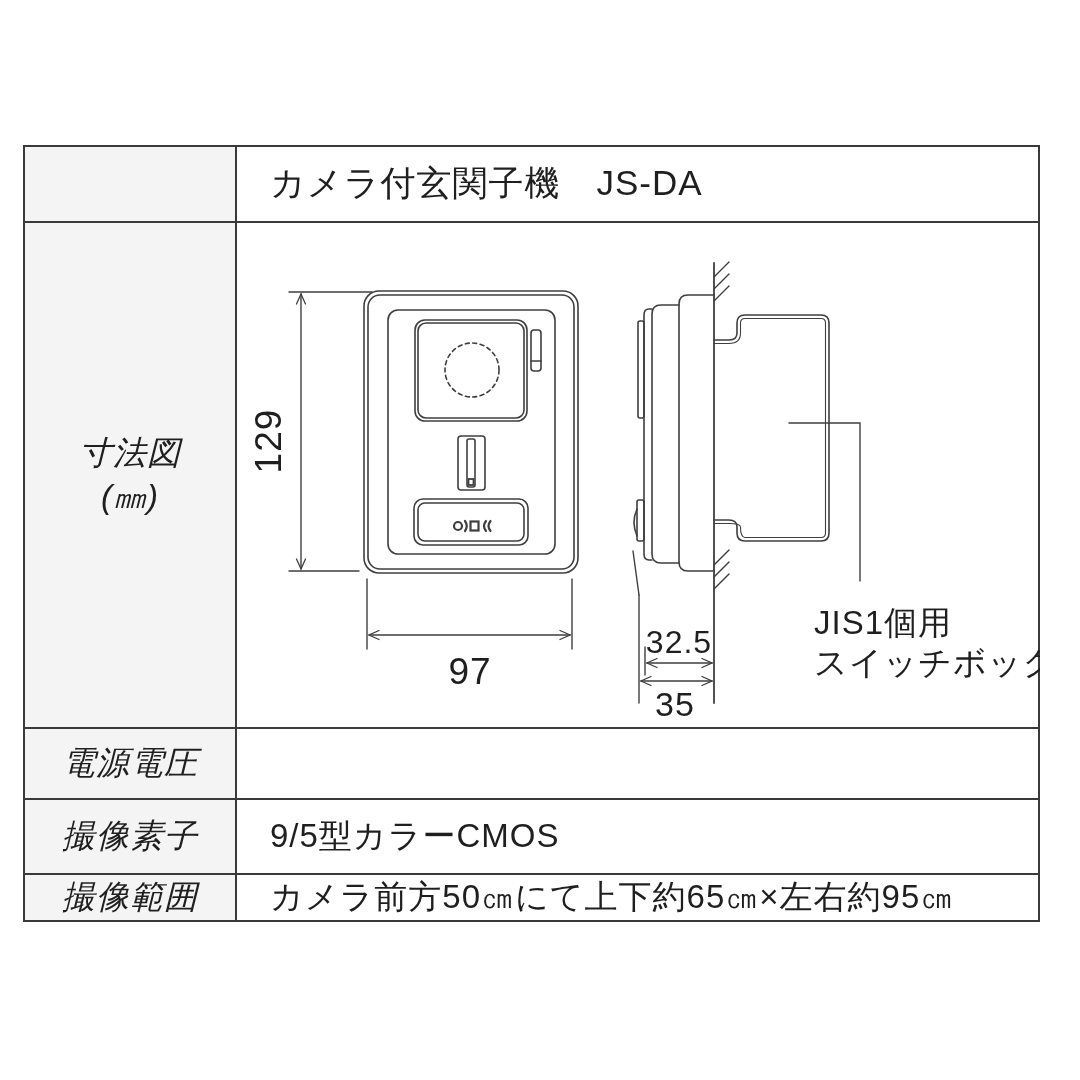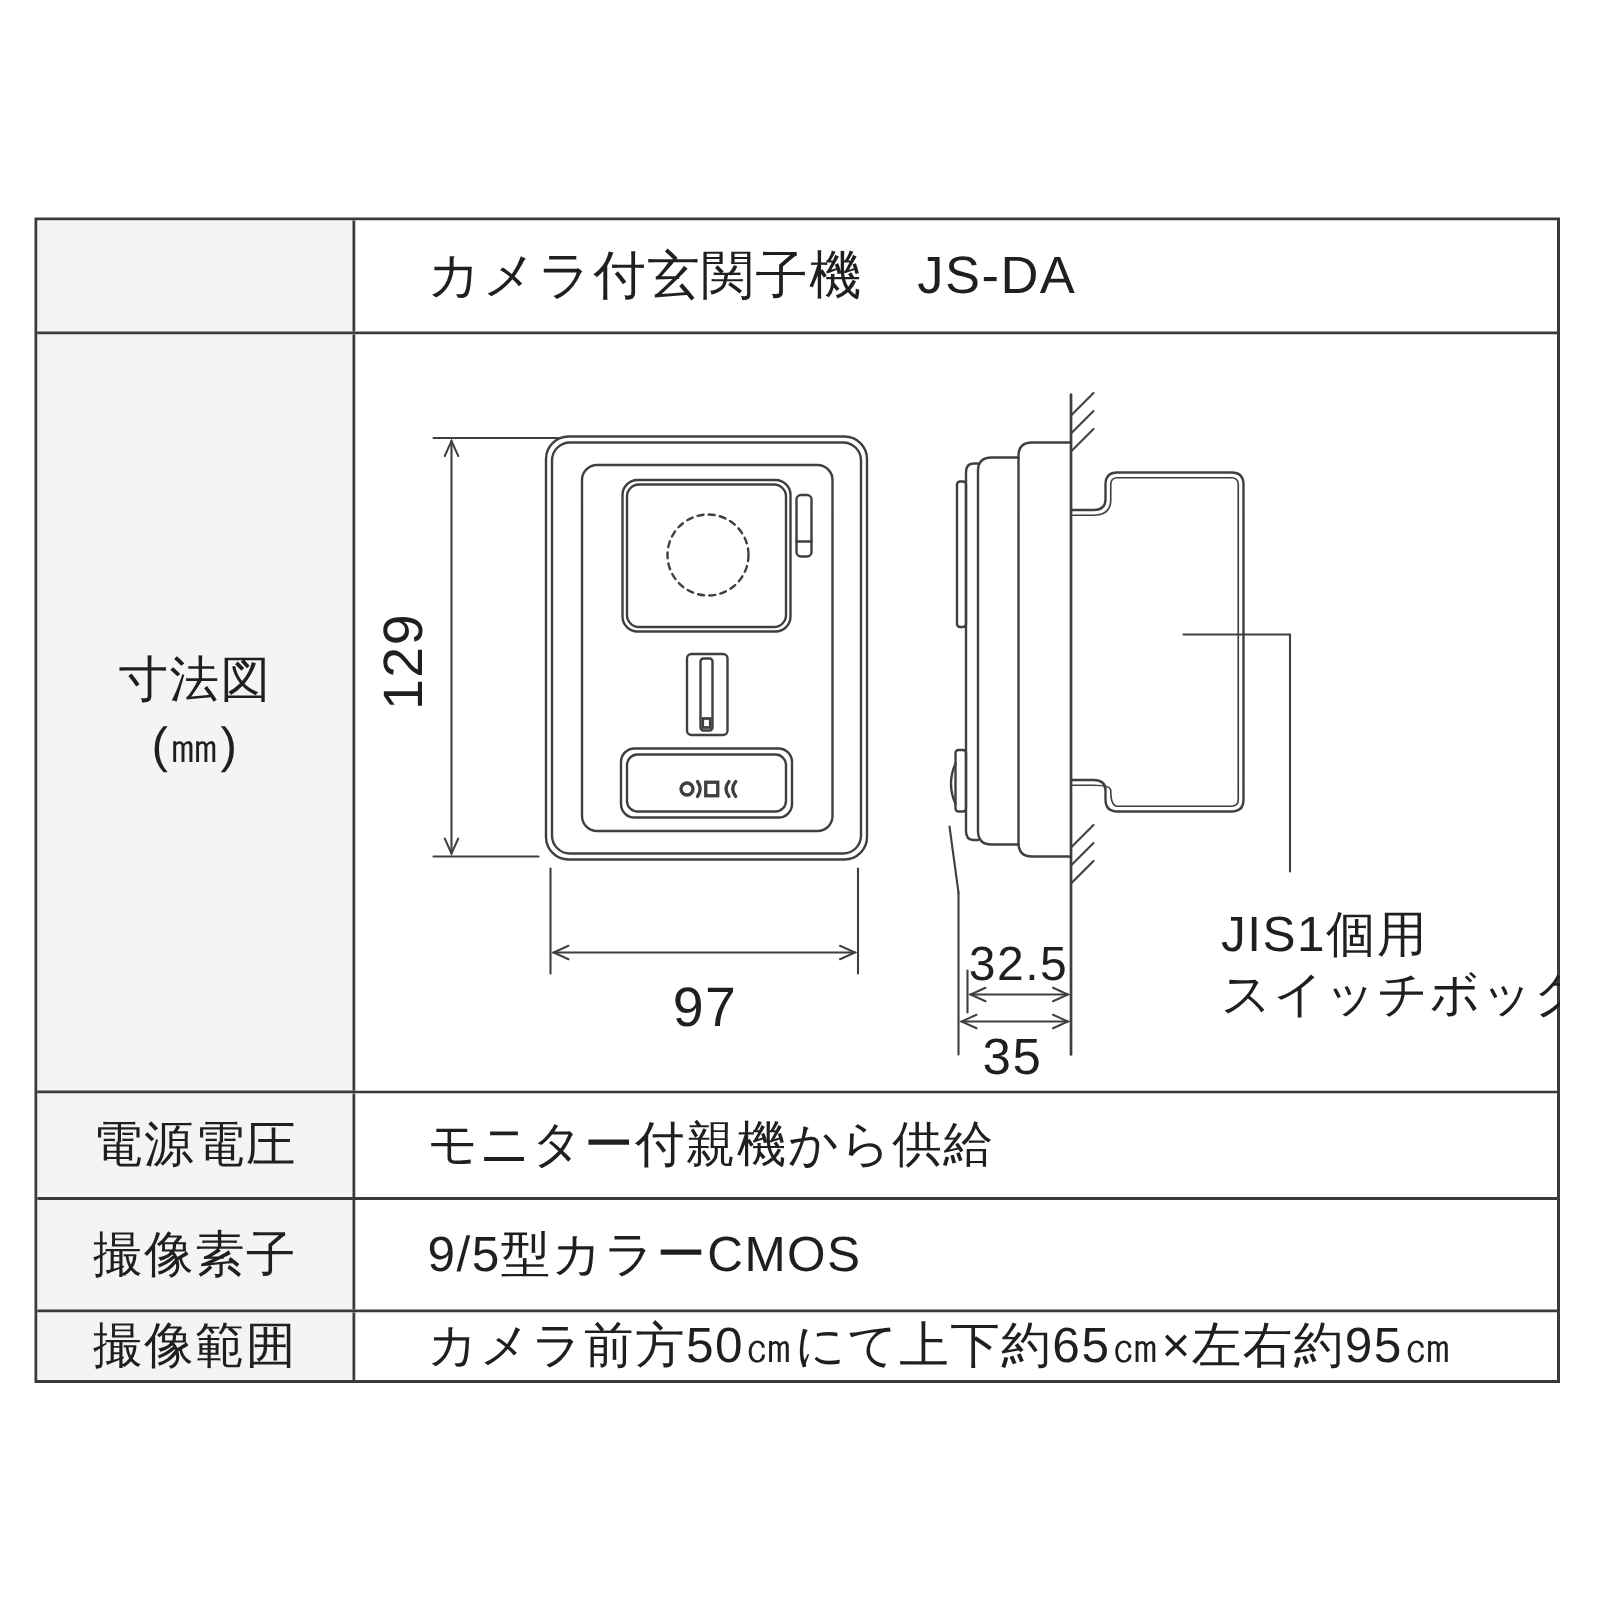--- a/index.html
+++ b/index.html
@@ -16,24 +16,24 @@
   .row + .row{border-top:2px solid #3a3a3a;}
   .row-header{height:75px;}
   .row-dim{height:513px;}
   .row-power{height:72px;}
   .row-sensor{height:76px;}
   .row-range{height:48px;}
   .cell{box-sizing:border-box;}
   .label-cell{
     width:212px;flex:0 0 212px;background:#f4f4f5;border-right:2px solid #3a3a3a;
     display:flex;flex-direction:column;align-items:center;justify-content:center;
-    font-size:33px;letter-spacing:1px;line-height:44px;
+    font-size:33px;letter-spacing:1px;line-height:44px;font-style:italic;
   }
   .value-cell{
-    flex:1;display:flex;align-items:center;padding-left:48px;
+    flex:1;display:flex;align-items:center;padding-left:33px;
     font-size:33px;letter-spacing:1px;background:#ffffff;
   }
   .title-cell{font-size:35px;}
   .diagram-cell{padding:0;position:relative;}
   .diagram-cell svg{position:absolute;left:0;top:0;}
   svg text{
     font-family:"Liberation Sans","DejaVu Sans",sans-serif;
     fill:#1f1f1f;
   }
 </style>
@@ -139,21 +139,20 @@
 
             <text x="577" y="411" font-size="33" stroke="none" letter-spacing="1">JIS1個用</text>
             <text x="577" y="451" font-size="33" stroke="none" letter-spacing="1">スイッチボックス</text>
           </g>
         </svg>
       </div>
     </div>
 
     <div class="row row-power">
       <div class="cell label-cell">電源電圧</div>
-      <div class="cell value-cell">モニター付親機から供給</div>
     </div>
 
     <div class="row row-sensor">
       <div class="cell label-cell">撮像素子</div>
       <div class="cell value-cell">9/5型カラーCMOS</div>
     </div>
 
     <div class="row row-range">
       <div class="cell label-cell">撮像範囲</div>
       <div class="cell value-cell">カメラ前方50㎝にて上下約65㎝×左右約95㎝</div>

